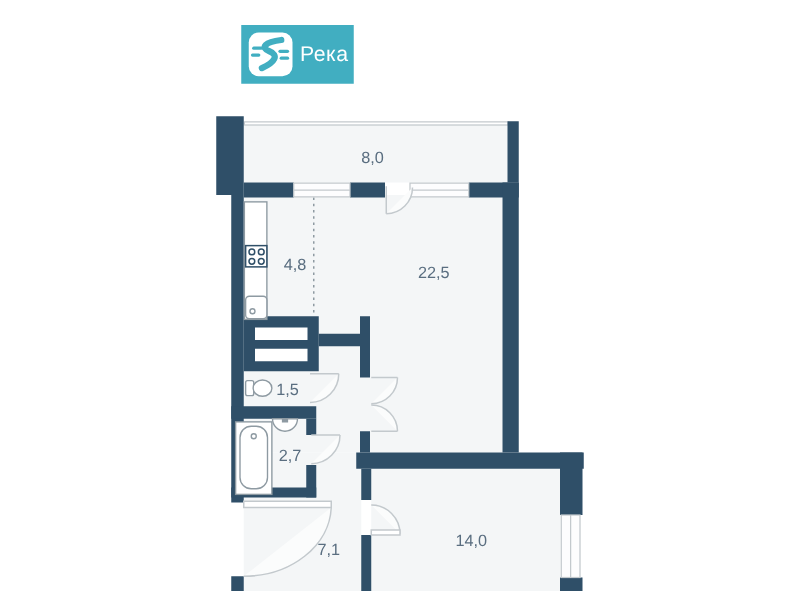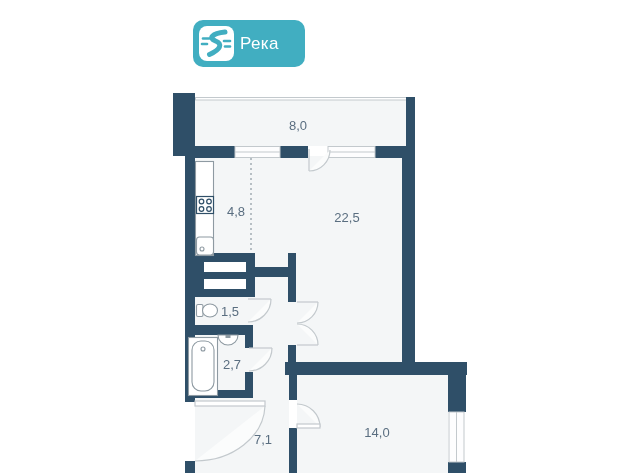--- a/index.html
+++ b/index.html
@@ -1,19 +1,19 @@
 <!DOCTYPE html>
 <html style="--brand: #41aec1; --wall: #2f4f68; --floor: #f4f6f7; --label: #5a6e80; --line: #c3c9cd; --fixture: #8e9aa2;"><head>
 <meta charset="utf-8">
 <style>
   html,body{margin:0;padding:0;background:#ffffff;}
   .stage{position:relative;width:640px;height:473px;background:#ffffff;overflow:hidden;
          font-family:"Liberation Sans",sans-serif;}
   
-  .logo{position:absolute;left:193px;top:20px;width:112px;height:47px;border-radius:10px;
+  .logo{position:absolute;left:193px;top:20px;width:90px;height:47px;border-radius:0;
         background:var(--brand);display:flex;align-items:center;}
   .logo-icon{position:absolute;left:6px;top:6px;width:35px;height:35px;background:#ffffff;
              border-radius:8px;display:flex;align-items:center;justify-content:center;}
   .logo-text{position:absolute;left:47px;top:0;height:47px;display:flex;align-items:center;
              color:#ffffff;font-size:17px;font-weight:500;letter-spacing:.4px;}
   
   svg.plan{position:absolute;left:0;top:0;}
   .floor{fill:var(--floor);}
   .wall{fill:var(--wall);}
   .slot{fill:#ffffff;}

